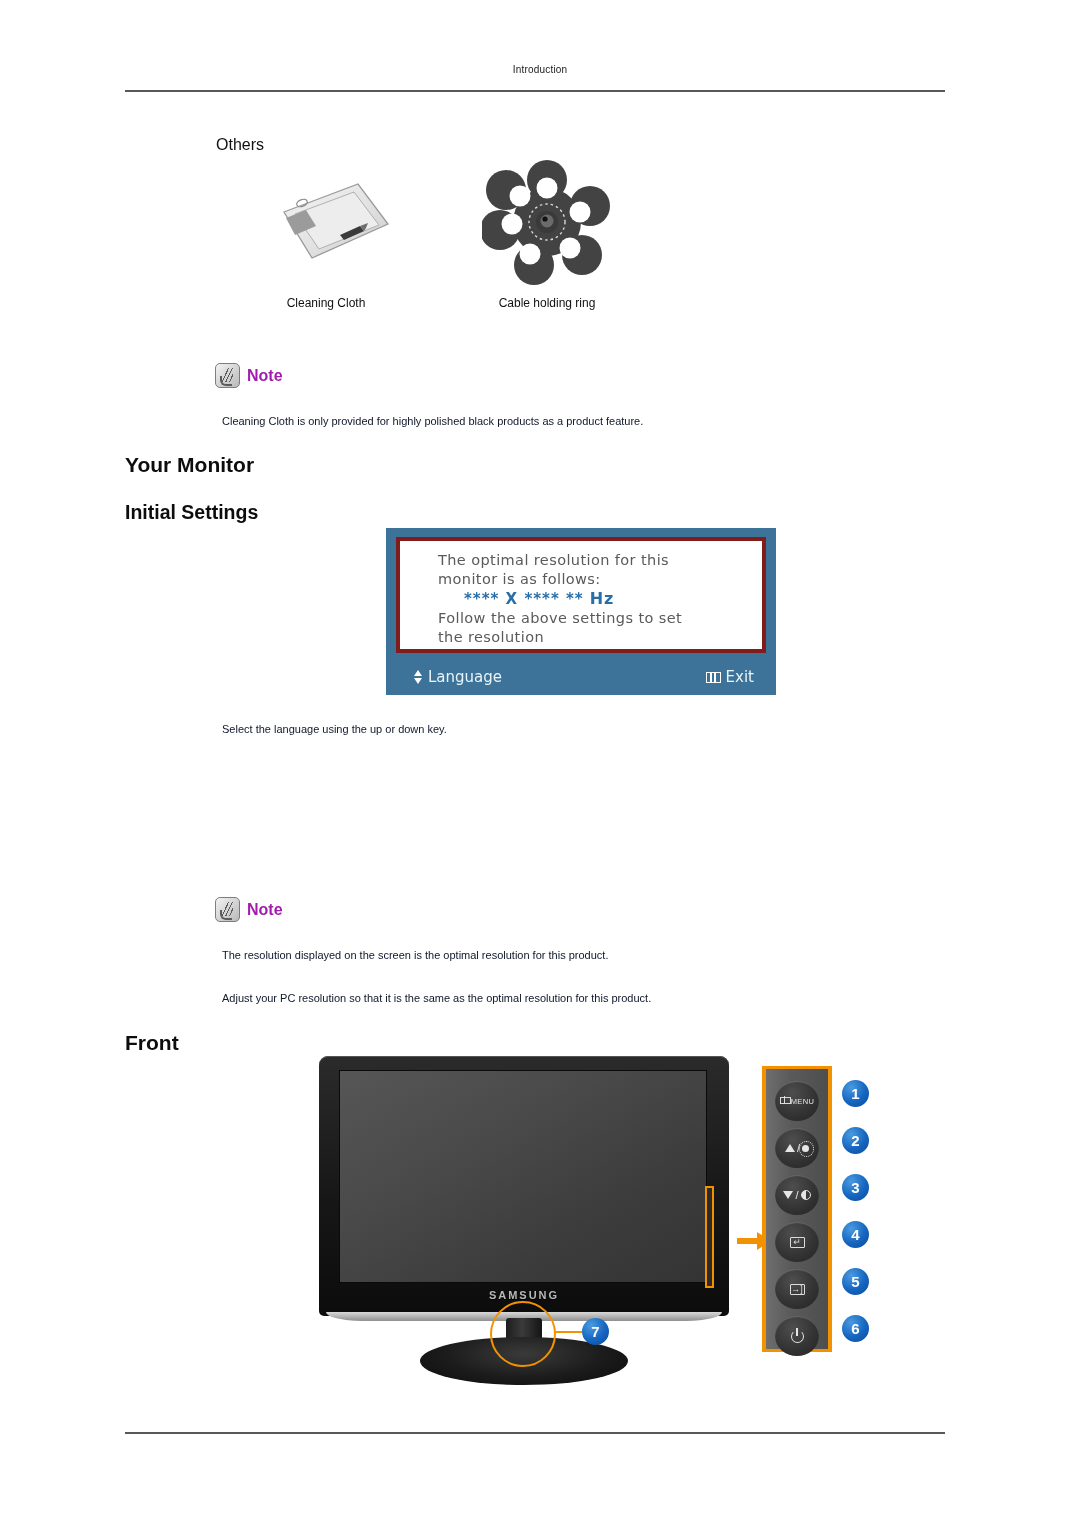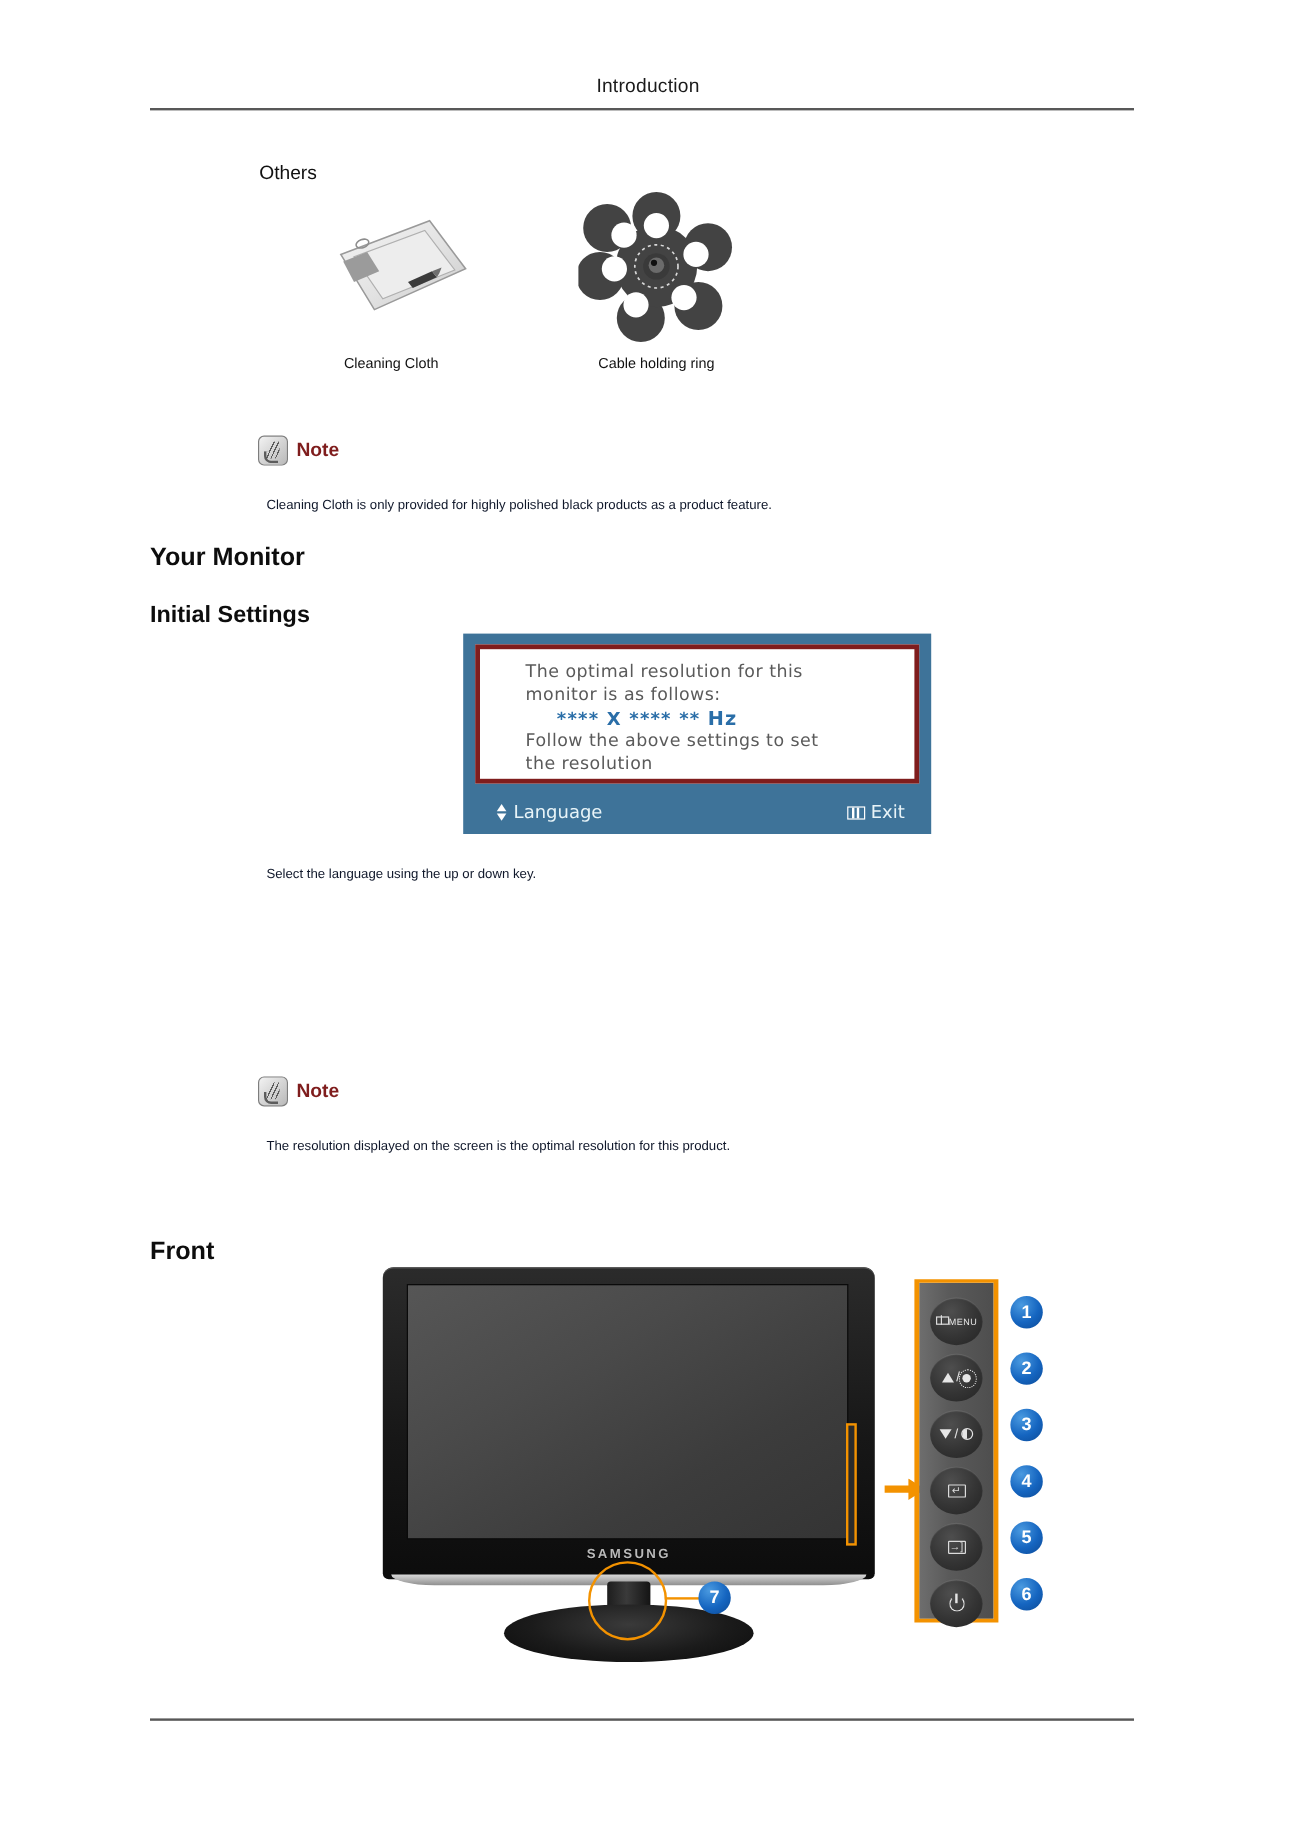--- a/index.html
+++ b/index.html
@@ -22,21 +22,21 @@
     width: 1080px;
     height: 1527px;
   }
 
   
   .header-title {
     position: absolute;
     left: 0; top: 64px;
     width: 1080px;
     text-align: center;
-    font-size: 16px;
+    font-size: 10px;
     letter-spacing: .2px;
     color: #1a1a1a;
   }
   .header-rule {
     position: absolute;
     left: 125px; top: 90px;
     width: 820px;
     height: 2px;
     background: #585858;
   }
@@ -109,21 +109,21 @@
     position: absolute;
     left: 4px; top: 12px;
     width: 10px; height: 8px;
     border-left: 2px solid #5c5c5c;
     border-bottom: 2px solid #5c5c5c;
     border-radius: 0 0 0 6px;
   }
   .note-text {
     font-size: 16px;
     font-weight: bold;
-    color: #7f1d1d;
+    color: #a21caf;
   }
 
   
   .cloth {
     position: absolute;
     left: 262px; top: 178px;
     width: 130px; height: 86px;
   }
 
   
@@ -487,20 +487,21 @@
     </div>
   </div>
 
   <div class="para" style="left:222px; top:718px; width:730px;">Select the language using the up or down key.</div>
 
   <div class="note-block" style="left:215px; top:897px;">
     <span class="note-icon"></span>
     <span class="note-text">Note</span>
   </div>
   <div class="para" style="left:222px; top:944px; width:735px;">The resolution displayed on the screen is the optimal resolution for this product.</div>
+  <div class="para" style="left:222px; top:987px; width:735px;">Adjust your PC resolution so that it is the same as the optimal resolution for this product.</div>
 
   <div class="h-main" id="front-heading">Front</div>
 
   <div class="monitor-wrap">
     <div class="mon-bezel">
       <div class="mon-screen"></div>
     </div>
     <div class="mon-logo">SAMSUNG</div>
     <div class="mon-chinrest"></div>
     <div class="mon-neck"></div>

